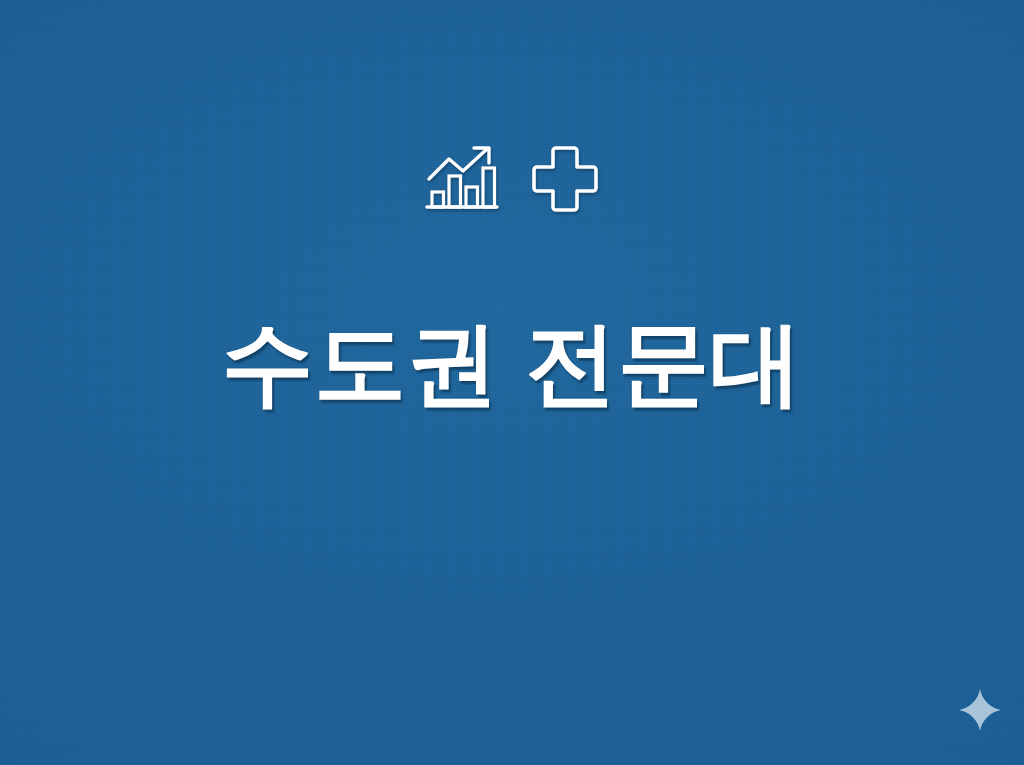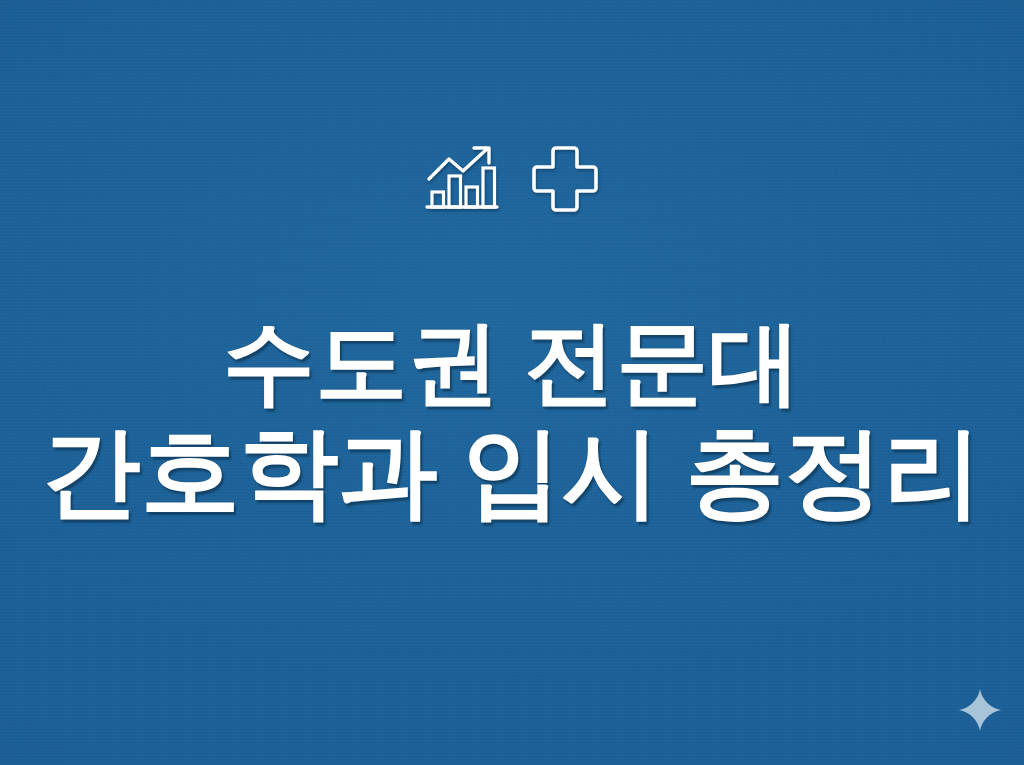--- a/index.html
+++ b/index.html
@@ -106,21 +106,21 @@
     position: absolute;
     left: 958px;
     top: 688px;
     width: 44px;
     height: 44px;
   }
 </style>
 </head>
 <body>
 
-<div id="card" style="background-color: rgb(28, 96, 150); font-family: Liberation Serif, serif;">
+<div id="card" style="background-color: rgb(28, 96, 150);">
 
   <div id="bg-wash"></div>
   <div id="bg-grain"></div>
 
   <div id="icon-row">
 
     <span class="icon-wrap">
       <svg class="icon-svg" width="80" height="72" viewBox="0 0 80 72" fill="none" xmlns="http://www.w3.org/2000/svg" aria-hidden="true">
 
         <path d="M4 64 H74" stroke="#ffffff" stroke-width="3.4" stroke-linecap="round"></path>
@@ -142,21 +142,20 @@
                  A3 3 0 0 1 64 48 H48 V64 A3 3 0 0 1 45 67 H27
                  A3 3 0 0 1 24 64 V48 H8 A3 3 0 0 1 5 45 V27
                  A3 3 0 0 1 8 24 H24 V8 A3 3 0 0 1 27 5 Z" stroke="#ffffff" stroke-width="3.6" stroke-linejoin="round" fill="none"></path>
       </svg>
     </span>
 
   </div>
 
   <h1 id="headline">
     <span class="headline-line" id="headline-line-1">수도권 전문대</span>
-    <span class="headline-line" id="headline-line-2">간호학과 입시 총정리</span>
   </h1>
 
 
   <span id="sparkle">
     <svg width="44" height="44" viewBox="0 0 44 44" fill="none" xmlns="http://www.w3.org/2000/svg" aria-hidden="true">
       <path d="M22 1
                C23.6 11.4 32.6 20.4 43 22
                C32.6 23.6 23.6 32.6 22 43
                C20.4 32.6 11.4 23.6 1 22
                C11.4 20.4 20.4 11.4 22 1 Z" fill="#a8c4d8"></path>

